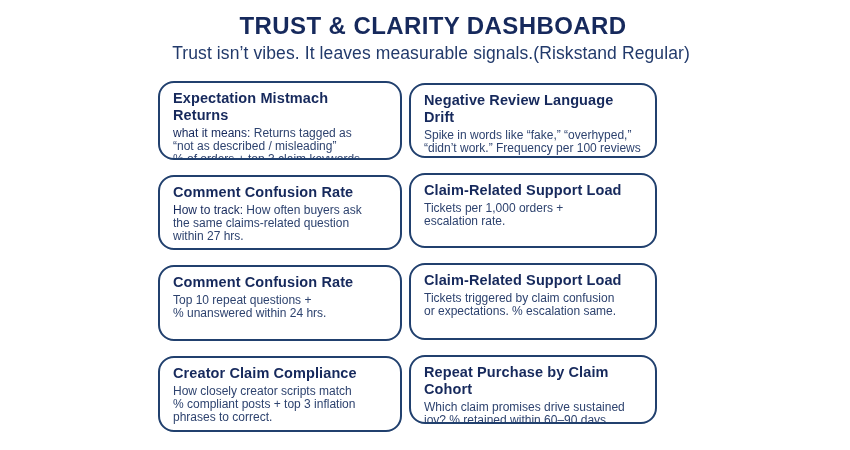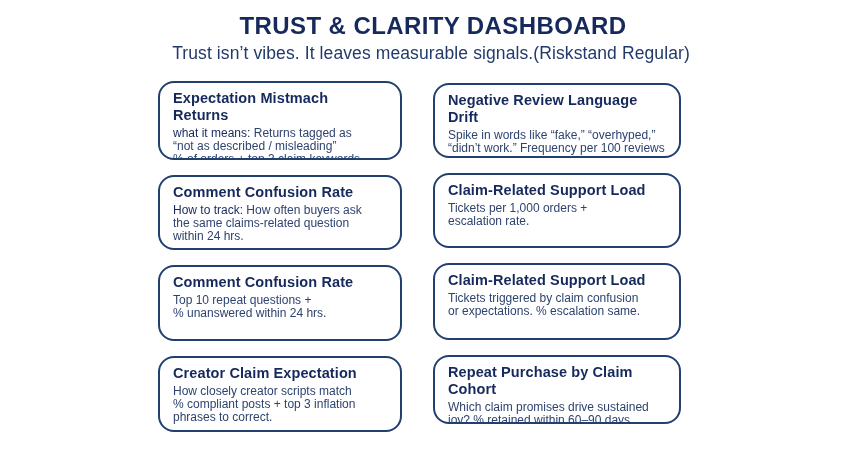--- a/index.html
+++ b/index.html
@@ -39,21 +39,21 @@
     color: #223a6b;
     padding-left: 12px;
   }
   .col {
     position: absolute;
     display: flex;
     flex-direction: column;
     gap: 15px;
   }
   .col-left  { left: 158px; top: 81px; width: 244px; }
-  .col-right { left: 433px; top: 83px; width: 248px; }
+  .col-right { left: 409px; top: 83px; width: 248px; }
   .card {
     box-sizing: border-box;
     border: 2px solid #21406e;
     border-radius: 16px;
     background: #ffffff;
     padding: 7px 13px 5px 13px;
     overflow: hidden;
   }
   .card-title {
     margin: 0 0 3px 0;
@@ -94,31 +94,31 @@
       <p class="card-body"><span class="card-lead">what it means:</span><span> Returns tagged as
 “not as described / misleading”
 % of orders + top 3 claim keywords
 driving returns.</span></p>
     </section>
 
     <section class="card" style="height:75px">
       <h2 class="card-title">Comment Confusion Rate</h2>
       <p class="card-body"><span class="card-lead">How to track:</span><span> How often buyers ask
 the same claims-related question
-within 24 hrs.</span></p>
+within 27 hrs.</span></p>
     </section>
 
     <section class="card" style="height:76px">
       <h2 class="card-title">Comment Confusion Rate</h2>
       <p class="card-body"><span class="card-lead"></span><span>Top 10 repeat questions +
 % unanswered within 24 hrs.</span></p>
     </section>
 
     <section class="card" style="height:76px">
-      <h2 class="card-title">Creator Claim Expectation</h2>
+      <h2 class="card-title">Creator Claim Compliance</h2>
       <p class="card-body"><span class="card-lead"></span><span>How closely creator scripts match
 % compliant posts + top 3 inflation
 phrases to correct.</span></p>
     </section>
 
   </div>
 
   <div class="col col-right">
 
     <section class="card" style="height:75px">

